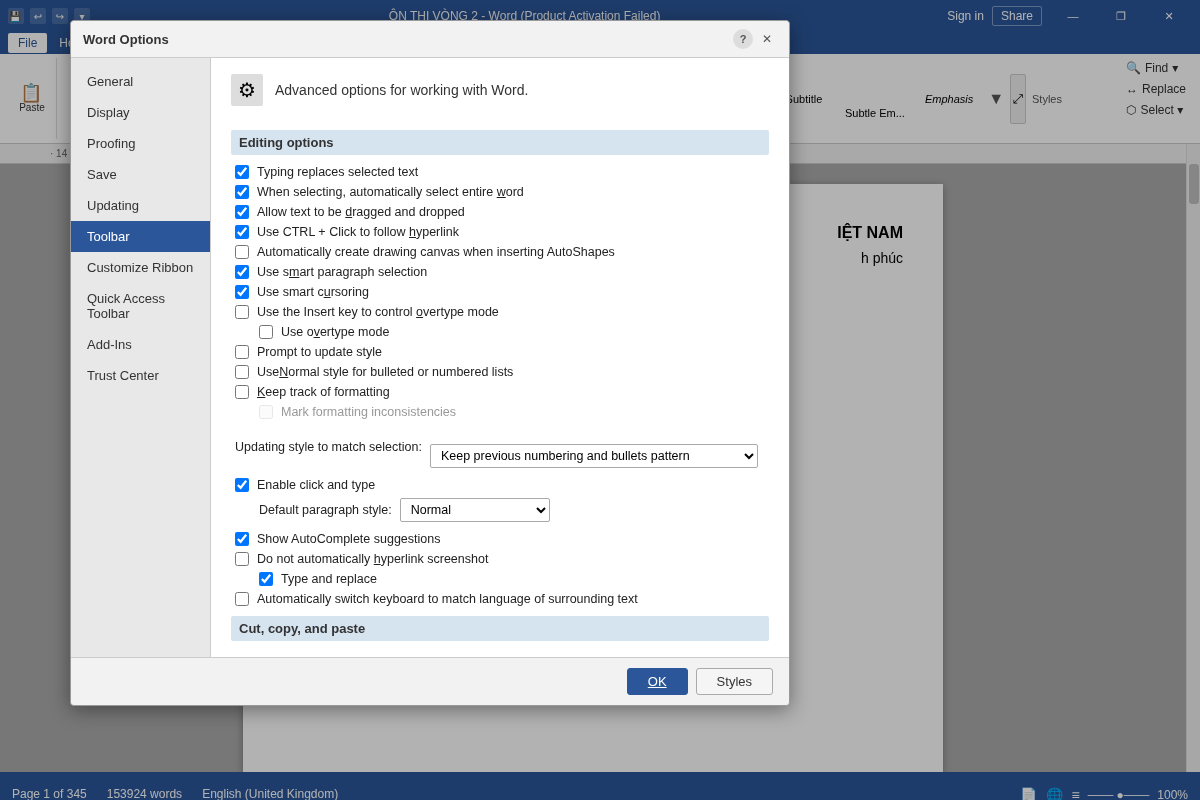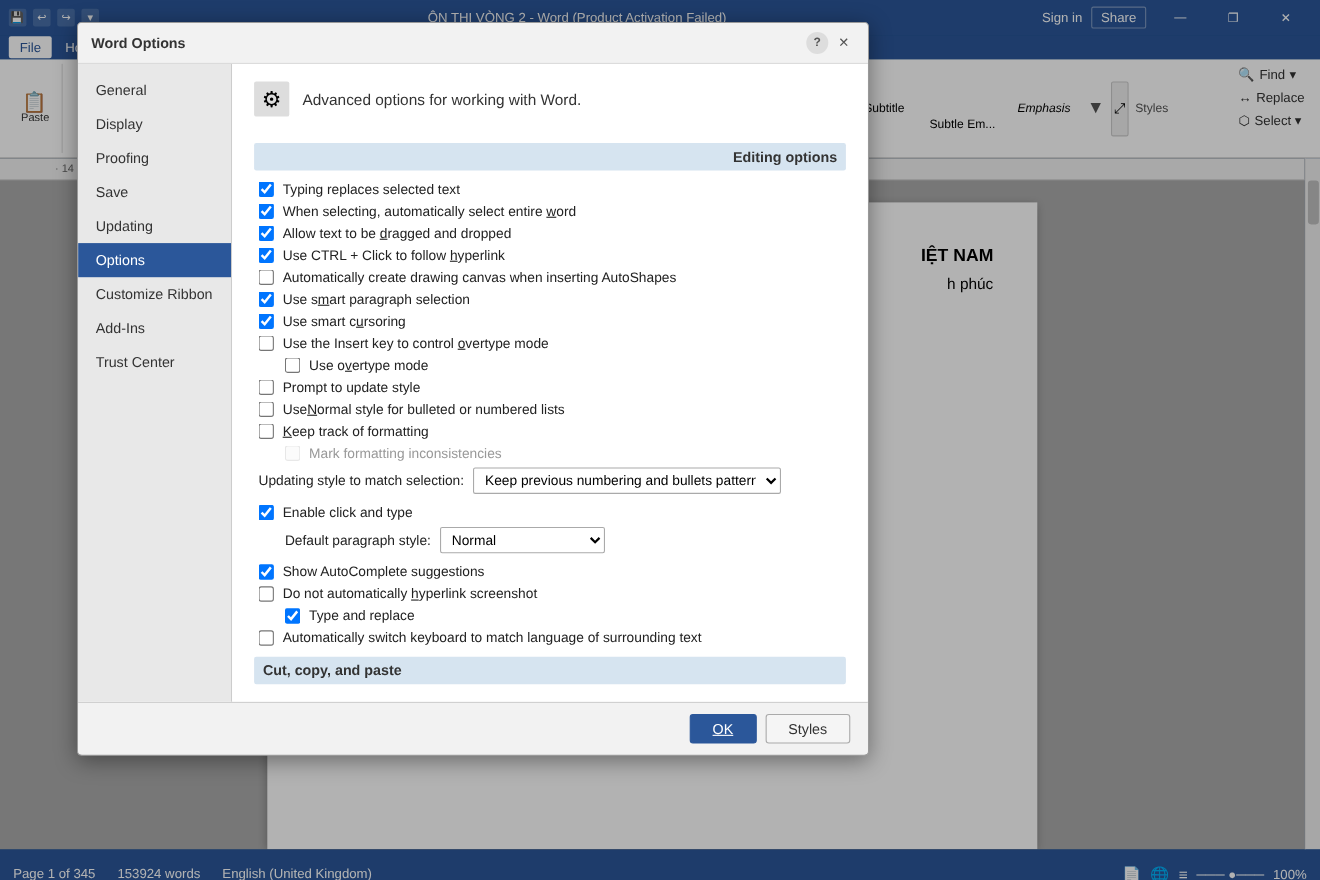--- a/index.html
+++ b/index.html
@@ -282,21 +282,20 @@
 
     
     .section-heading {
       background: #d6e4f0;
       padding: 5px 8px;
       font-size: 13px;
       font-weight: bold;
       color: #333;
       margin-bottom: 10px;
       border-radius: 2px;
-      text-align: right;
     }
 
     
     .checkbox-row {
       display: flex;
       align-items: center;
       gap: 8px;
       margin-bottom: 6px;
       padding-left: 4px;
     }
@@ -314,21 +313,21 @@
     }
     .dropdown-label { font-size: 12.5px; color: #222; white-space: nowrap; }
     .dropdown-select {
       padding: 3px 6px;
       border: 1px solid #aaa;
       border-radius: 2px;
       font-size: 12.5px;
       background: white;
       cursor: pointer;
     }
-    .dropdown-select.wide { width: 280px; }
+    .dropdown-select.wide { width: 328px; margin-top: 19px; }
     .dropdown-select.medium { width: 150px; }
 
     
     .dialog-footer {
       padding: 10px 16px;
       background: #f2f2f2;
       border-top: 1px solid #ccc;
       display: flex;
       justify-content: flex-end;
       gap: 8px;
@@ -502,22 +501,23 @@
     </div>
 
     <div class="dialog-body">
 
       <div class="dialog-sidebar">
         <div class="sidebar-item">General</div>
         <div class="sidebar-item">Display</div>
         <div class="sidebar-item">Proofing</div>
         <div class="sidebar-item">Save</div>
         <div class="sidebar-item">Updating</div>
-        <div class="sidebar-item active">Options</div>
+        <div class="sidebar-item active">Toolbar</div>
         <div class="sidebar-item">Customize Ribbon</div>
+        <div class="sidebar-item">Quick Access Toolbar</div>
         <div class="sidebar-item">Add-Ins</div>
         <div class="sidebar-item">Trust Center</div>
       </div>
 
       <div class="dialog-content">
 
         <div class="dialog-header">
           <div class="dialog-header-icon">⚙</div>
           <div class="dialog-header-text">Advanced options for working with Word.</div>
         </div>

